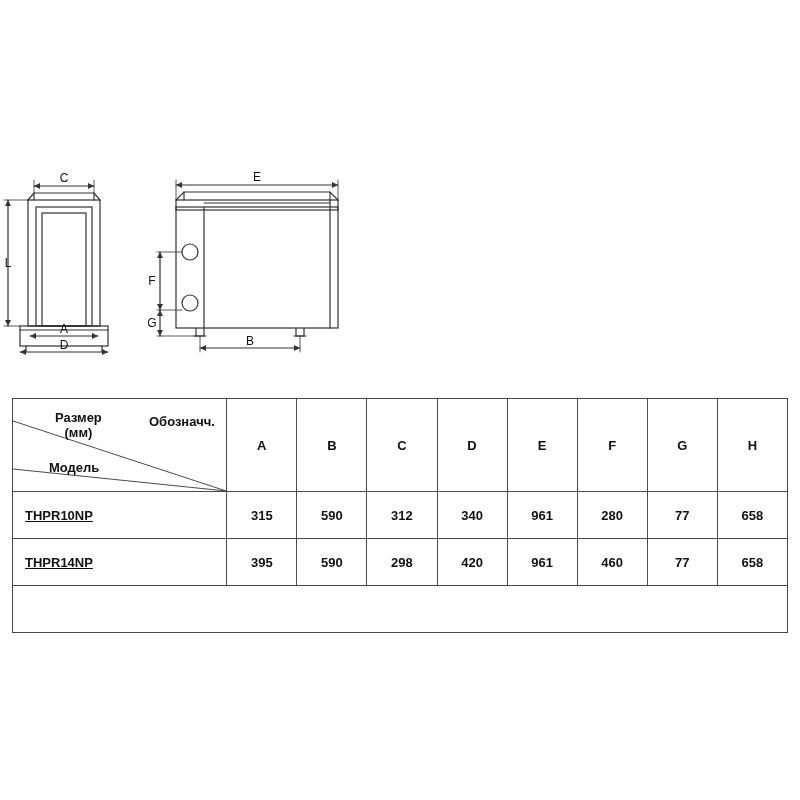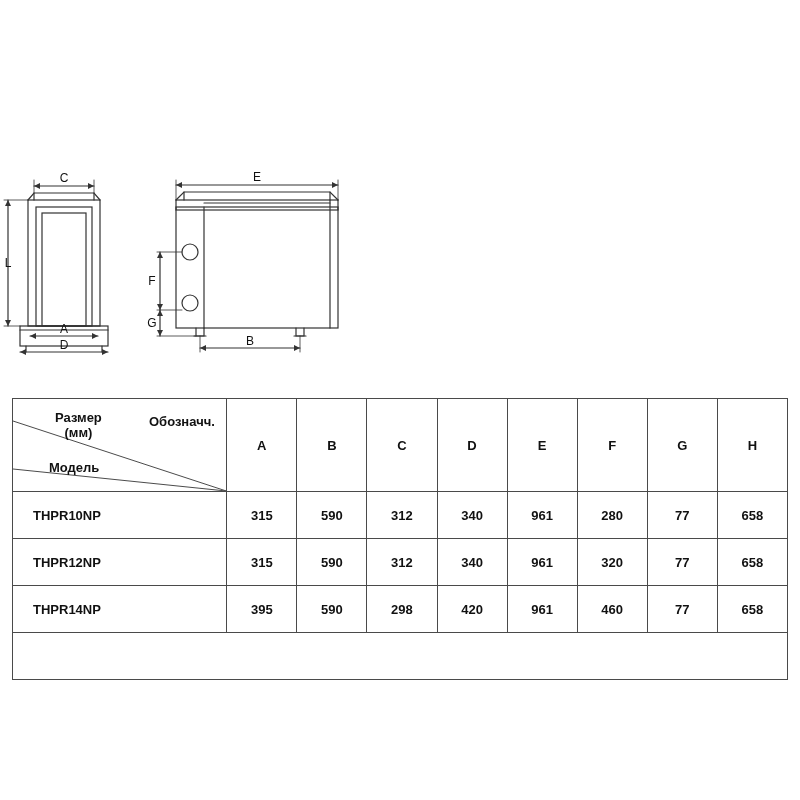--- a/index.html
+++ b/index.html
@@ -46,22 +46,23 @@
     border: 1px solid #4a4a4a;
     text-align: center;
     font-size: 13px;
     font-weight: bold;
     color: #111;
     height: 46px;
     padding: 0;
   }
   table.dims td.model {
     text-align: left;
-    padding-left: 20px;
+    padding-left: 12px;
     font-size: 13px;
+    text-decoration: underline;
   }
   .corner-cell {
     position: relative;
     padding: 0 !important;
     height: 92px !important;
     vertical-align: top;
   }
   .corner-svg {
     position: absolute;
     left: 0; top: 0;
@@ -221,31 +222,20 @@
           <td>315</td>
           <td>590</td>
           <td>312</td>
           <td>340</td>
           <td>961</td>
           <td>280</td>
           <td>77</td>
           <td>658</td>
         </tr>
         <tr>
-          <td class="model">THPR12NP</td>
-          <td>315</td>
-          <td>590</td>
-          <td>312</td>
-          <td>340</td>
-          <td>961</td>
-          <td>320</td>
-          <td>77</td>
-          <td>658</td>
-        </tr>
-        <tr>
           <td class="model">THPR14NP</td>
           <td>395</td>
           <td>590</td>
           <td>298</td>
           <td>420</td>
           <td>961</td>
           <td>460</td>
           <td>77</td>
           <td>658</td>
         </tr>

